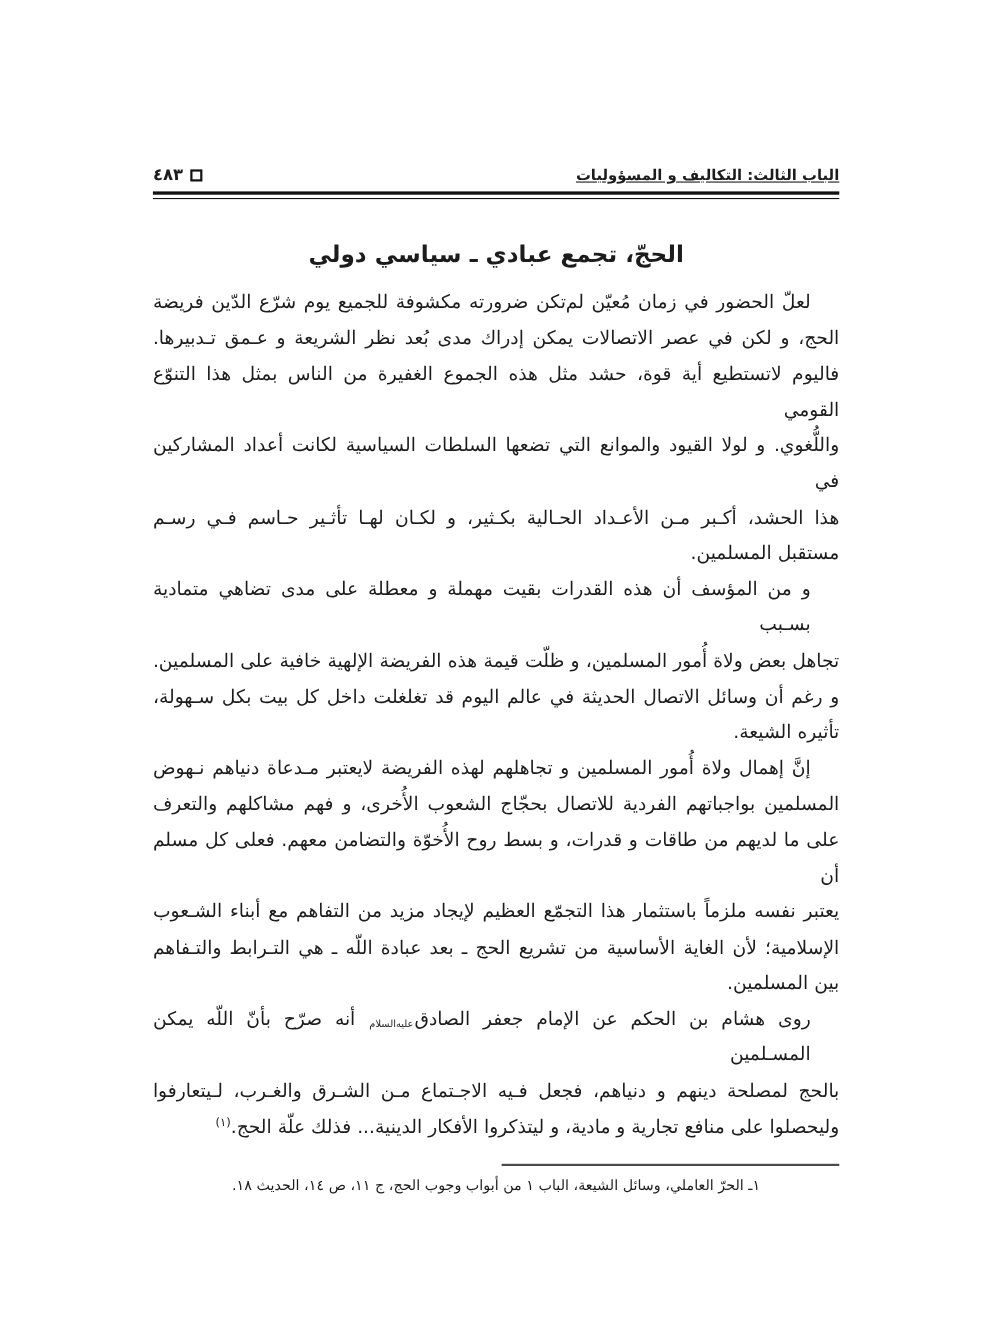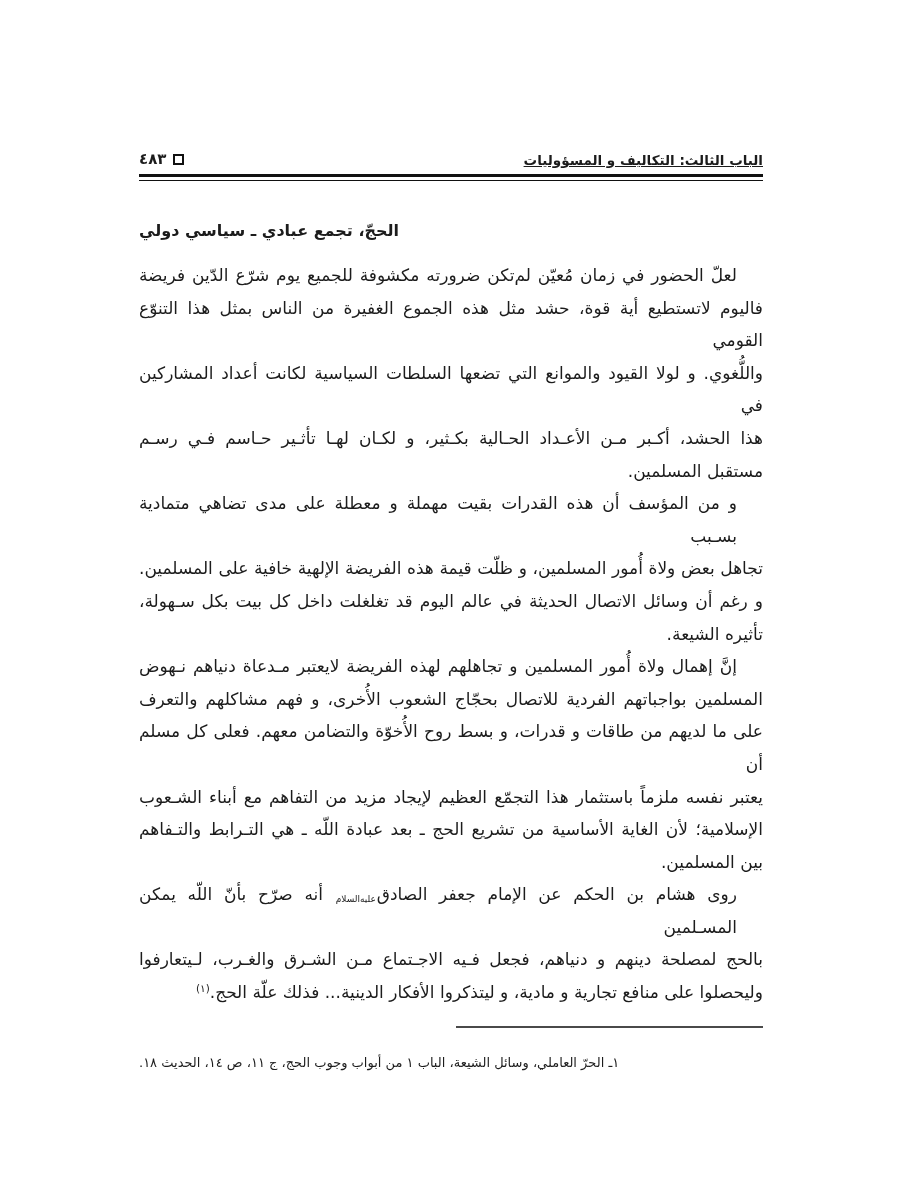--- a/index.html
+++ b/index.html
@@ -48,23 +48,23 @@
     border: 2px solid var(--rule, #111);
     display: inline-block;
     box-sizing: border-box;
   }
   .rule-thick { height: 3px;   background: var(--rule, #111); }
   .rule-gap   { height: 2.5px; }
   .rule-thin  { height: 1.5px; background: var(--rule, #111); }
   
   .heading {
     margin: 38px 0 0 0;
-    font-size: 16px;
+    font-size: 21px;
     font-weight: bold;
-    text-align: left;
+    text-align: center;
     line-height: 24px;
   }
   
   .body {
     margin-top: 16px;
     font-size: 17px;
     line-height: 32.6px;
   }
   .para { margin: 0; }
   .line {
@@ -92,24 +92,24 @@
     margin-top: 17px;
     margin-right: auto;   
     margin-left: 0;
     width: 307px;
     height: 2px;
     background: var(--sep, #4a4a4a);
     
   }
   .footnote-sep { margin-right: 0; margin-left: auto; }
   .footnote {
-    margin-top: 25px;
+    margin-top: 9px;
     font-size: 13px;
     line-height: 20px;
-    text-align: left;
+    text-align: center;
   }
 </style>
 </head>
 <body>
 
 <div class="page" style="--paper: #ffffff; --ink: #1c1c1c; --rule: #111111; --sep: #4a4a4a;">
   <div class="content">
 
     <div class="header">
       <div class="header-title">الباب الثالث: التكاليف و المسؤوليات</div>
@@ -121,20 +121,21 @@
 
     <div class="rule-thick"></div>
     <div class="rule-gap"></div>
     <div class="rule-thin"></div>
 
     <div class="heading">الحجّ، تجمع عبادي ـ سياسي دولي</div>
 
     <div class="body" id="body-text">
         <div class="para">
           <div class="line first">لعلّ الحضور في زمان مُعيّن لم‌تكن ضرورته مكشوفة للجميع يوم شرّع الدّين فريضة</div>
+          <div class="line">الحج، و لكن في عصر الاتصالات يمكن إدراك مدى بُعد نظر الشريعة و عـمق تـدبيرها.</div>
           <div class="line">فاليوم لاتستطيع أية قوة، حشد مثل هذه الجموع الغفيرة من الناس بمثل هذا التنوّع القومي</div>
           <div class="line">واللُّغوي. و لولا القيود والموانع التي تضعها السلطات السياسية لكانت أعداد المشاركين في</div>
           <div class="line">هذا الحشد، أكـبر مـن الأعـداد الحـالية بكـثير، و لكـان لهـا تأثـير حـاسم فـي رسـم</div>
           <div class="line last">مستقبل المسلمين.</div>
         </div>
         <div class="para">
           <div class="line first">و من المؤسف أن هذه القدرات بقيت مهملة و معطلة على مدى تضاهي متمادية بسـبب</div>
           <div class="line">تجاهل بعض ولاة أُمور المسلمين، و ظلّت قيمة هذه الفريضة الإلهية خافية على المسلمين.</div>
           <div class="line">و رغم أن وسائل الاتصال الحديثة في عالم اليوم قد تغلغلت داخل كل بيت بكل سـهولة،</div>
           <div class="line last">تأثيره الشيعة.</div>

